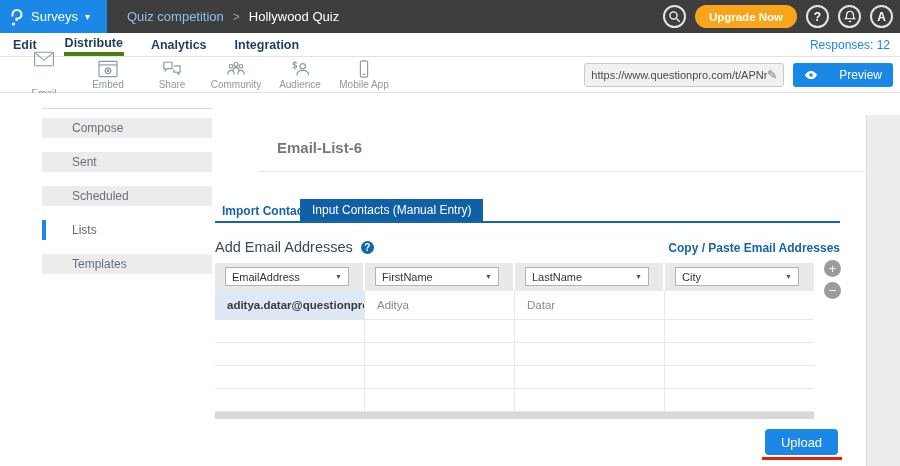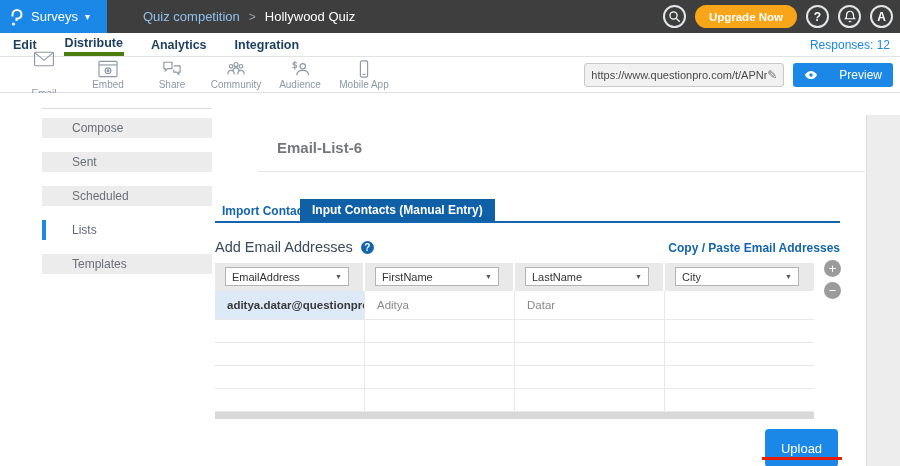--- a/index.html
+++ b/index.html
@@ -1,20 +1,20 @@
 <!DOCTYPE html>
 <html><head>
 <meta charset="utf-8">
 <style>
   * { margin:0; padding:0; box-sizing:border-box; }
   body { width:900px; height:466px; font-family:"Liberation Sans", sans-serif; background:#fff; }
   .screen { position:relative; width:900px; height:466px; background:#fff; overflow:hidden; }
 
   
-  .topbar { position:absolute; left:0; top:0; width:900px; height:33px; background:#3e3e3e; display:flex; align-items:center;gap:16px; }
+  .topbar { position:absolute; left:0; top:0; width:900px; height:33px; background:#3e3e3e; display:flex; align-items:center; }
   .logo-block { width:107px; height:33px; background:#1b87e6; color:#fff; display:flex; align-items:center; padding:0 9px; gap:7px; cursor:pointer; }
   .logo-block .product { font-size:13px; }
   .logo-block .caret { font-size:10px; color:#fff; }
   .breadcrumb { display:flex; align-items:center; margin-left:20px; font-size:13px; gap:9px; }
   .crumb-parent { color:#8fc0ee; }
   .crumb-sep { color:#97a3ad; font-size:12px; }
   .crumb-current { color:#ffffff; }
   .topbar-right { margin-left:auto; display:flex; align-items:center; gap:9px; padding-right:7px; }
   .circle-btn { width:23px; height:23px; border:2px solid #e2e5e8; border-radius:50%; background:transparent; color:#fff;
                 display:flex; align-items:center; justify-content:center; font-size:12px; font-weight:bold; cursor:pointer; }
@@ -49,21 +49,21 @@
   .sidebar { position:absolute; left:42px; top:25px; width:170px; }
   .side-item { height:20px; margin-bottom:14px; background:#ececec; color:#68707a; font-size:12px;
                display:flex; align-items:center; padding-left:30px; cursor:pointer; }
   .side-item.active { background:#fff; border-left:4px solid #1b87e6; padding-left:26px; color:#5f6a74; }
 
   .main { position:absolute; left:212px; top:15px; width:653px; height:358px; background:#fff; }
   .page-title { position:absolute; left:65px; top:31px; font-size:15px; color:#75797d; }
   .title-divider { position:absolute; left:46px; top:63px; width:607px; height:1px; background:#e6e6e6; }
 
   .tab-inactive { position:absolute; left:10px; top:96px; color:#1465ad; font-size:12px; font-weight:bold; cursor:pointer; }
-  .tab-active { position:absolute; left:88px; top:91px; height:22px; background:#1060a8; color:#fff; font-size:12px; font-weight:bold;
+  .tab-active { position:absolute; left:88px; top:91px; height:22px; background:#1060a8; color:#fff; font-size:12px; font-weight:normal;
                 display:flex; align-items:center; padding:0 12px; cursor:pointer; }
   .tab-underline { position:absolute; left:3px; top:113px; width:625px; height:2px; background:#1465ad; }
 
   .section-row { position:absolute; left:3px; top:131px; display:flex; align-items:center; gap:8px; }
   .section-heading { font-size:14.5px; color:#3b4a5a; }
   .help-badge { width:13px; height:13px; border-radius:50%; background:#1465ad; color:#fff; font-size:10px; font-weight:bold;
                 display:flex; align-items:center; justify-content:center; cursor:pointer; }
   .copy-link { position:absolute; right:25px; top:133px; color:#1465ad; font-size:12px; font-weight:bold; cursor:pointer; }
 
   .contacts-table { position:absolute; left:3px; top:155px; width:599px; }
@@ -79,21 +79,21 @@
         display:flex; align-items:center; padding-left:12px; overflow:hidden; white-space:nowrap; cursor:text; }
   .td:last-child { width:149px; border-right:none; }
   .trow.data .td.email { background:#dde9f6; color:#3a3a3a; font-weight:bold; }
   .hscroll { position:absolute; left:3px; top:304px; width:599px; height:7px; background:#d8d8d8; cursor:pointer; }
 
   .round-btn { position:absolute; left:612px; width:17px; height:17px; border-radius:50%; background:#9b9b9b; border:none; color:#fff;
                font-size:13px; line-height:15px; text-align:center; padding:0; cursor:pointer; }
   .round-btn.add { top:152px; }
   .round-btn.remove { top:174px; }
 
-  .upload-btn { position:absolute; left:553px; top:321px; width:73px; height:38px; background:#1b87e6; border:none; border-radius:4px;
+  .upload-btn { position:absolute; left:553px; top:321px; width:73px; height:26px; background:#1b87e6; border:none; border-radius:4px;
                 color:#fff; font-size:13px; cursor:pointer; }
   .red-underline { position:absolute; left:550px; top:349px; width:80px; height:3px; background:#ea1c0d; }
 </style>
 </head>
 <body>
 
 <div class="screen">
 
   <header class="topbar">
     <div class="logo-block">

